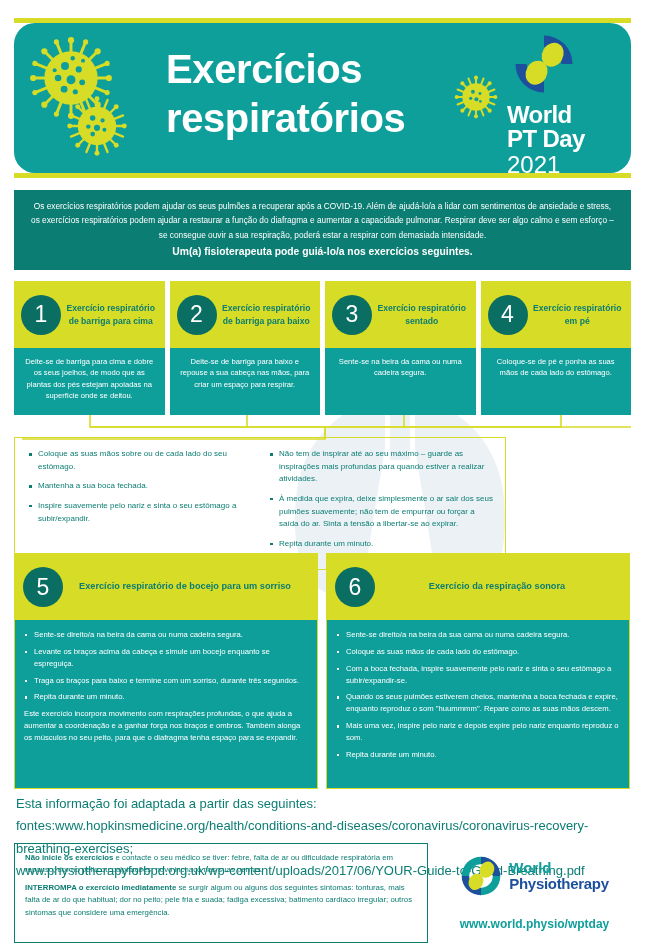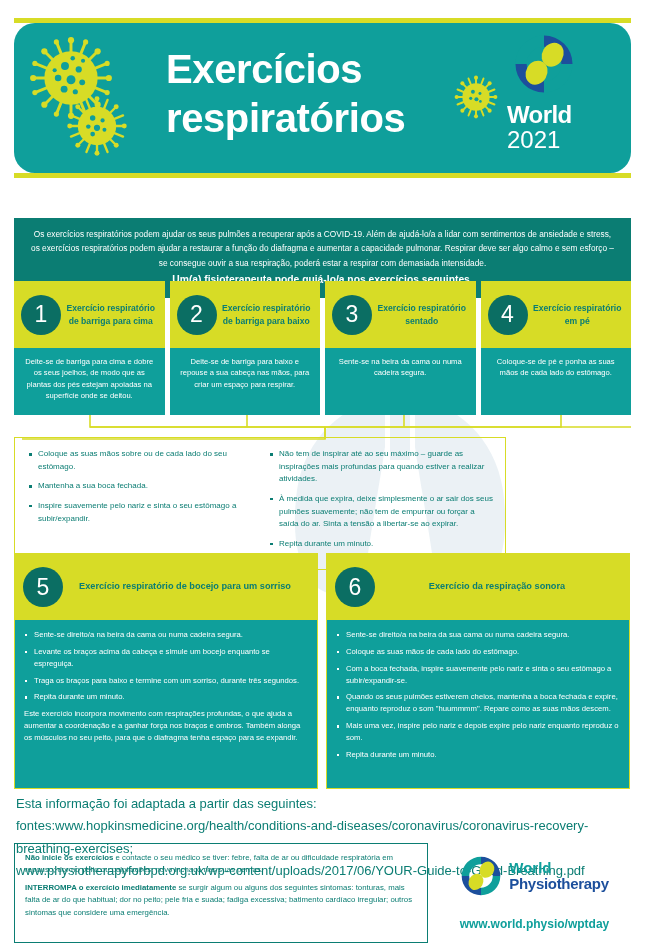--- a/index.html
+++ b/index.html
@@ -71,21 +71,20 @@
   .intro {
     position: absolute; left: 14px; top: 190px;
     width: 617px;
     background: #0b7d73;
     color: #ffffff;
     padding: 9px 16px 11px 16px;
     text-align: center;
     font-size: 8.3px;
     line-height: 1.72;
     z-index: 2;
-    margin-top: 28px;
   }
   .intro-strong {
     display: block;
     font-weight: bold;
     font-size: 10.3px;
     margin-top: 2px;
     line-height: 1.5;
   }
   
   .cards {
@@ -388,20 +387,21 @@
         <svg class="wptd-mark" viewBox="0 0 100 100">
           <path d="M50 4 A46 46 0 0 1 96 50 L78 50 A28 28 0 0 0 50 22 Z" fill="#1c4f9c"></path>
           <path d="M96 50 A46 46 0 0 1 50 96 L50 78 A28 28 0 0 0 78 50 Z" fill="#0f9f9b"></path>
           <path d="M50 96 A46 46 0 0 1 4 50 L22 50 A28 28 0 0 0 50 78 Z" fill="#1c4f9c"></path>
           <path d="M4 50 A46 46 0 0 1 50 4 L50 22 A28 28 0 0 0 22 50 Z" fill="#0f9f9b"></path>
           <ellipse cx="64" cy="35" rx="17" ry="20" transform="rotate(30 64 35)" fill="#d7dc26"></ellipse>
           <ellipse cx="38" cy="64" rx="17" ry="20" transform="rotate(30 38 64)" fill="#d7dc26"></ellipse>
         </svg>
         <div class="wptd-text">
           <div>World</div>
+          <div>PT Day</div>
         </div>
         <div class="wptd-year">2021</div>
       </div>
     </div>
     <div class="header-rule"></div>
   </div>
 
   <div class="intro">
     <span>Os exercícios respiratórios podem ajudar os seus pulmões a recuperar após a COVID-19. Além de ajudá-lo/a a lidar com sentimentos de ansiedade e stress, os exercícios respiratórios podem ajudar a restaurar a função do diafragma e aumentar a capacidade pulmonar. Respirar deve ser algo calmo e sem esforço – se consegue ouvir a sua respiração, poderá estar a respirar com demasiada intensidade.</span>
     <span class="intro-strong">Um(a) fisioterapeuta pode guiá-lo/a nos exercícios seguintes.</span>

